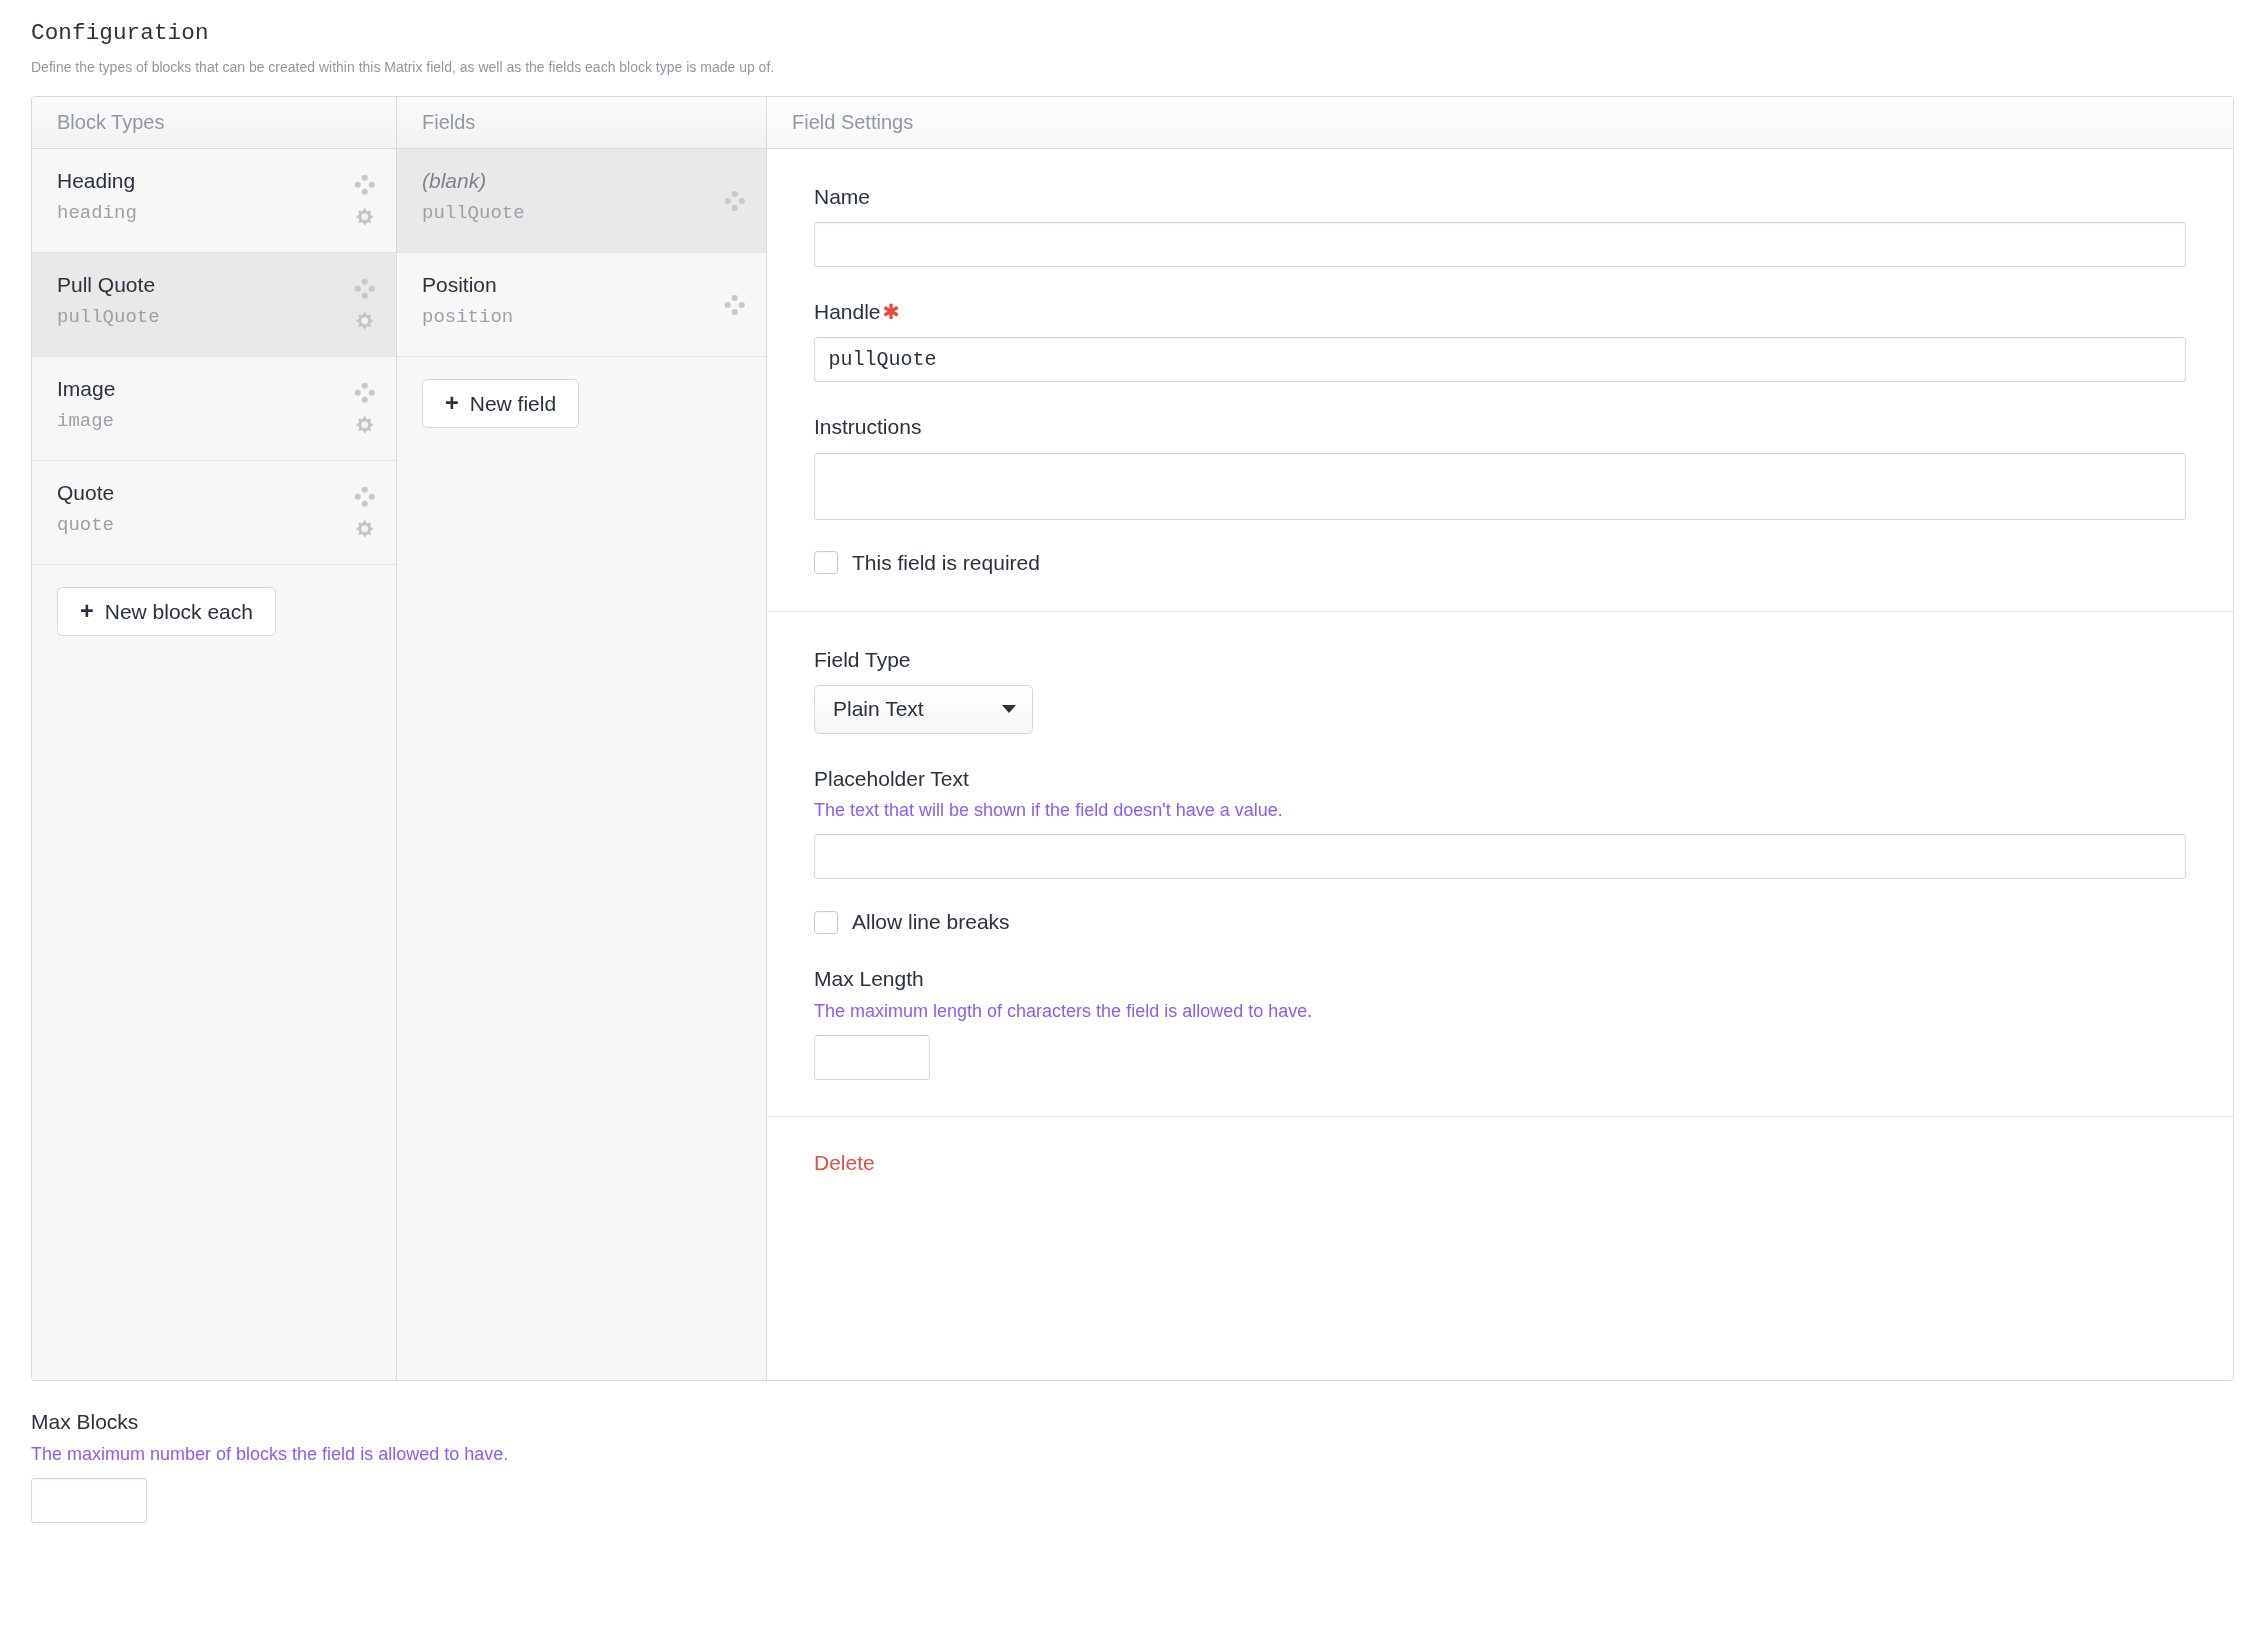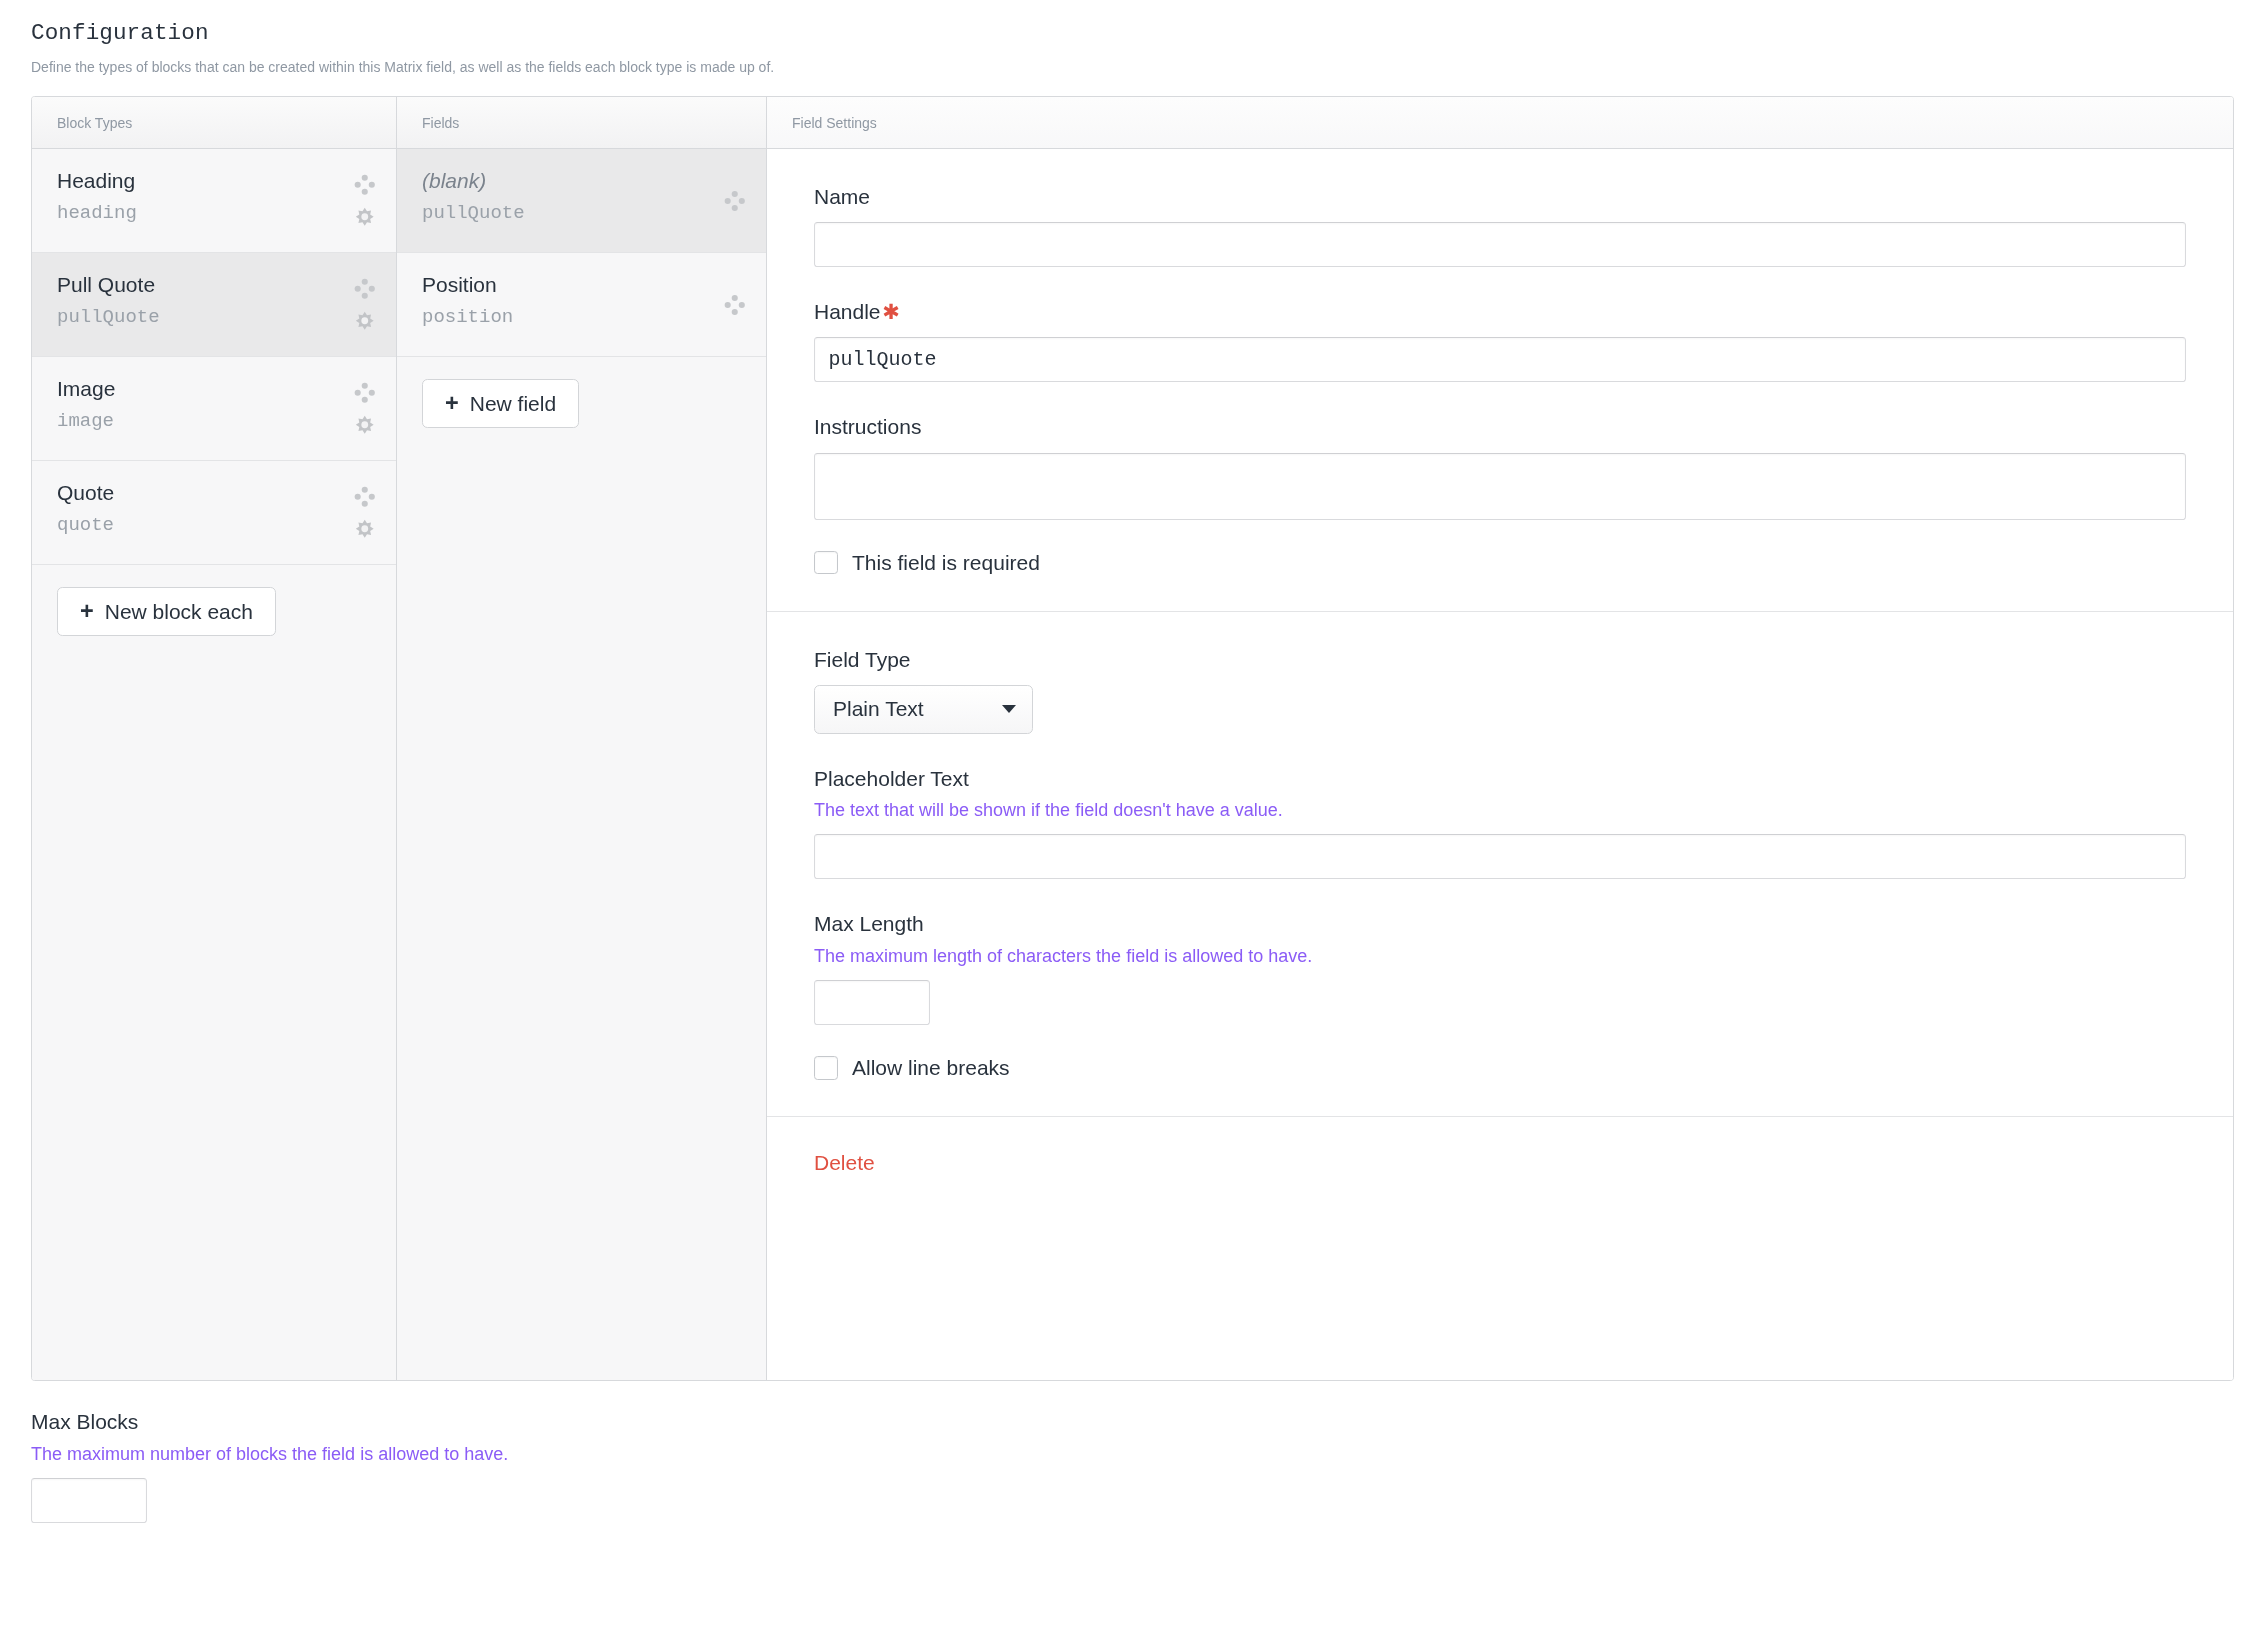--- a/index.html
+++ b/index.html
@@ -43,21 +43,21 @@
   .col { position: relative; }
   .col-blocktypes { width: 365px; border-right: 0.9px solid #d7d9dc; background: #f7f7f8; }
   .col-fields     { width: 370px; border-right: 0.9px solid #d7d9dc; background: #f7f7f8; }
   .col-settings   { flex: 1; background: #ffffff; }
 
   .col-head {
     height: 52px;
     display: flex;
     align-items: center;
     padding-left: 25px;
-    font-size: 14px;
+    font-size: 20px;
     color: #8f98a3;
     border-bottom: 0.9px solid #d7d9dc;
     background: linear-gradient(to bottom, #fbfbfb 0%, #f2f2f3 100%);
   }
   .col-settings .col-head {
     background: linear-gradient(to bottom, #fdfdfd 0%, #f8f8f9 100%);
   }
 
   
   .elements { }
@@ -400,30 +400,30 @@
             </div>
           </div>
 
           <div class="field">
             <div class="label">Placeholder Text</div>
             <div class="instructions-txt">The text that will be shown if the field doesn't have a value.</div>
             <input class="text-input" type="text" value="" style="">
           </div>
 
           <div class="field">
+            <div class="checkrow">
+              <span class="checkbox"></span>
+              <span class="checklabel">Allow line breaks</span>
+            </div>
+          </div>
+
+          <div class="field">
             <div class="label">Max Length</div>
             <div class="instructions-txt">The maximum length of characters the field is allowed to have.</div>
             <input class="text-input small" type="text" value="" style="">
-          </div>
-
-          <div class="field">
-            <div class="checkrow">
-              <span class="checkbox"></span>
-              <span class="checklabel">Allow line breaks</span>
-            </div>
           </div>
 
         </div>
 
         <div class="fs-block last">
           <a class="delete-link">Delete</a>
         </div>
 
       </div>
     </div>

